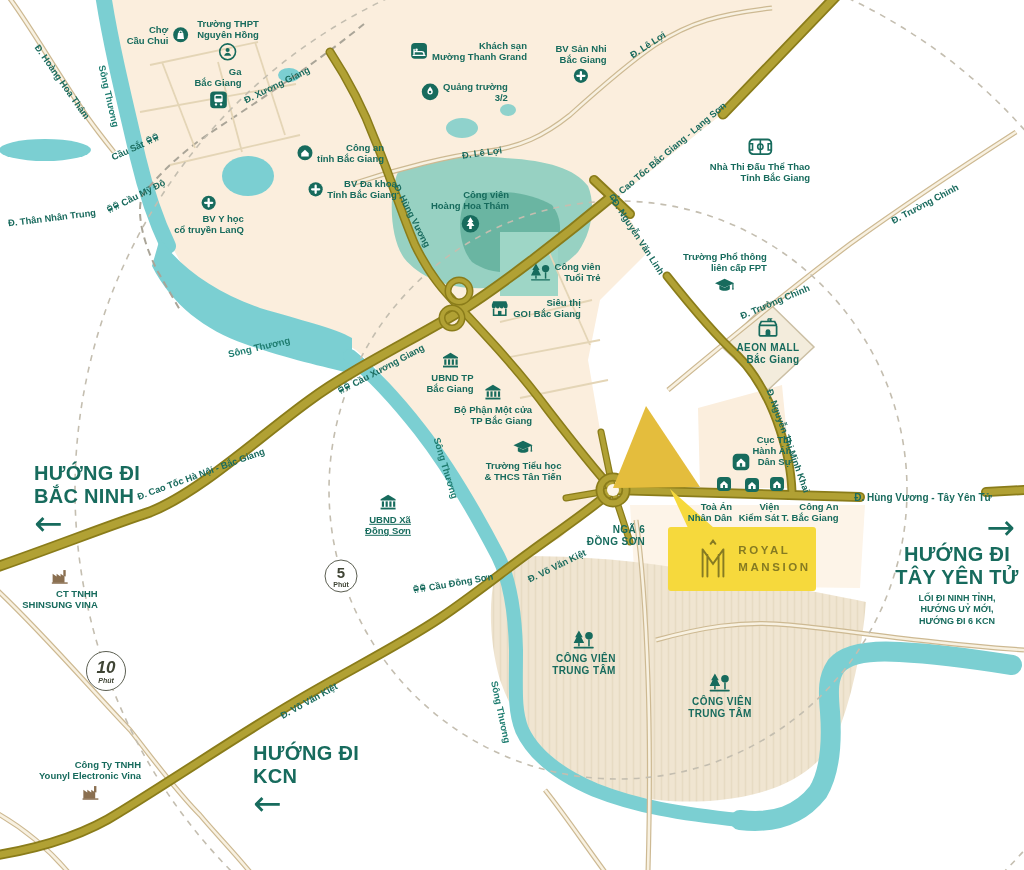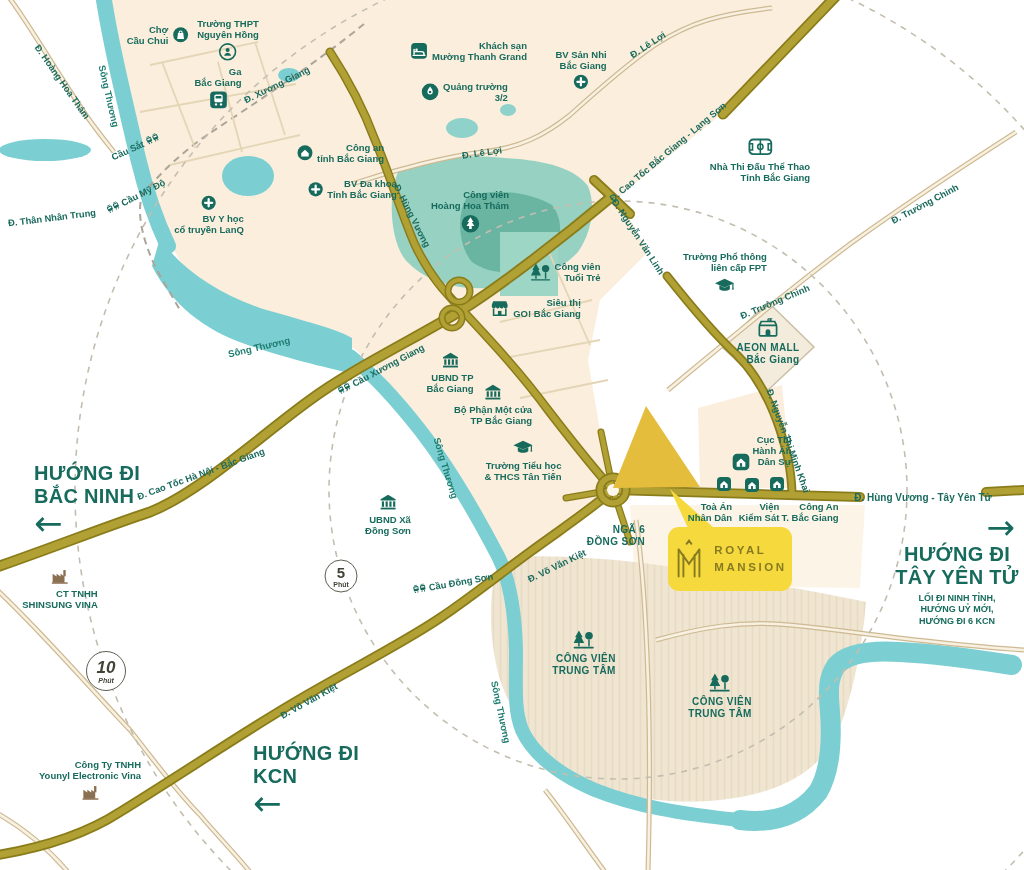--- a/index.html
+++ b/index.html
@@ -20,22 +20,22 @@
   .badge{position:absolute;transform:translate(-50%,-50%);background:#fff;border:1.6px solid #5c5f52;
        border-radius:50%;display:flex;flex-direction:column;align-items:center;justify-content:center;
        color:#3f4434;}
   .badge .v{font-weight:800;line-height:1;}
   .badge .u{font-size:7px;font-weight:700;line-height:1;margin-top:1px;}
   .dir{position:absolute;color:#176b5d;}
   .dir .dir-line{font-size:20px;font-weight:800;line-height:1.15;letter-spacing:.3px;}
   .dir .dir-arrow{font-size:34px;line-height:.9;font-weight:400;font-family:"DejaVu Sans",sans-serif;}
   .dir .note{font-size:9px;font-weight:800;line-height:1.3;margin-top:4px;}
   .callout{position:absolute;left:668px;top:527px;width:124px;height:64px;background:#f6d93c;
-       border-radius:11px;display:flex;align-items:center;justify-content:center;gap:9px;
-       color:#867b22;}
+       border-radius:3px;display:flex;align-items:center;justify-content:center;gap:9px;
+       color:#867b22;padding-left:24px;}
   .callout .nm div{font-size:11.5px;font-weight:700;letter-spacing:2.6px;line-height:1.5;}
 </style>
 </head>
 <body>
 
 <div id="stage">
 
 <svg id="base" width="1024" height="870" viewBox="0 0 1024 870">
   <defs>
     <pattern id="stripes" width="7" height="7" patternUnits="userSpaceOnUse">
@@ -205,21 +205,21 @@
         <div class="txt">Khách sạn<br>Mường Thanh Grand</div>
       </div>
       <div class="poi" style="left: 464px; top: 92px;">
         <svg width="20" height="20" viewBox="0 0 24 24">
           <circle cx="12" cy="12" r="10" fill="#176b5d"></circle>
           <path d="M12 5.5c2.2 3 3.2 4.6 3.2 6.4a3.2 3.2 0 1 1-6.4 0c0-1.8 1-3.4 3.2-6.4z" fill="#fff"></path>
           <circle cx="12" cy="12.2" r="1.5" fill="#176b5d"></circle>
         </svg>
         <div class="txt">Quảng trường<br>3/2</div>
       </div>
-      <div class="poi col" style="left: 581px; top: 70px;">
+      <div class="poi col" style="left: 581px; top: 64px;">
         <div class="txt">BV Sản Nhi<br>Bắc Giang</div>
         <svg width="17" height="17" viewBox="0 0 24 24">
           <circle cx="12" cy="12" r="10" fill="#176b5d"></circle>
           <path d="M12 7v10M7 12h10" stroke="#fff" stroke-width="3.2" stroke-linecap="round"></path>
         </svg>
       </div>
       <div class="poi col" style="left: 760px; top: 159px;">
         <svg width="25" height="25" viewBox="0 0 24 24">
           <rect x="1.5" y="5" width="21" height="14" rx="3.5" fill="none" stroke="#176b5d" stroke-width="1.8"></rect>
           <path d="M12 5v14" stroke="#176b5d" stroke-width="1.5"></path>
@@ -326,21 +326,21 @@
         <svg width="21" height="21" viewBox="0 0 24 24">
           <g fill="#176b5d">
             <path d="M12 4L23 9l-11 5L1 9z"></path>
             <path d="M6 11.5v4.5c3.5 2.3 8.5 2.3 12 0v-4.5l-6 2.8z"></path>
           </g>
           <path d="M21.5 9.5v5" stroke="#176b5d" stroke-width="1.4"></path>
           <circle cx="21.5" cy="15.5" r="1.1" fill="#176b5d"></circle>
         </svg>
         <div class="txt">Trường Tiểu học<br>&amp; THCS Tân Tiến</div>
       </div>
-      <div class="poi col" style="left: 388px; top: 514px;">
+      <div class="poi col" style="left: 388px; top: 514px; text-decoration: underline;">
         <svg width="20" height="20" viewBox="0 0 24 24">
           <g fill="#176b5d">
             <path d="M3 9l9-5.5L21 9v1.5H3z"></path>
             <rect x="4.5" y="11.5" width="2.6" height="6.5"></rect>
             <rect x="9" y="11.5" width="2.6" height="6.5"></rect>
             <rect x="13.5" y="11.5" width="2.6" height="6.5"></rect>
             <rect x="18" y="11.5" width="2.6" height="6.5"></rect>
             <rect x="3" y="19" width="18" height="2.2"></rect>
           </g>
         </svg>

